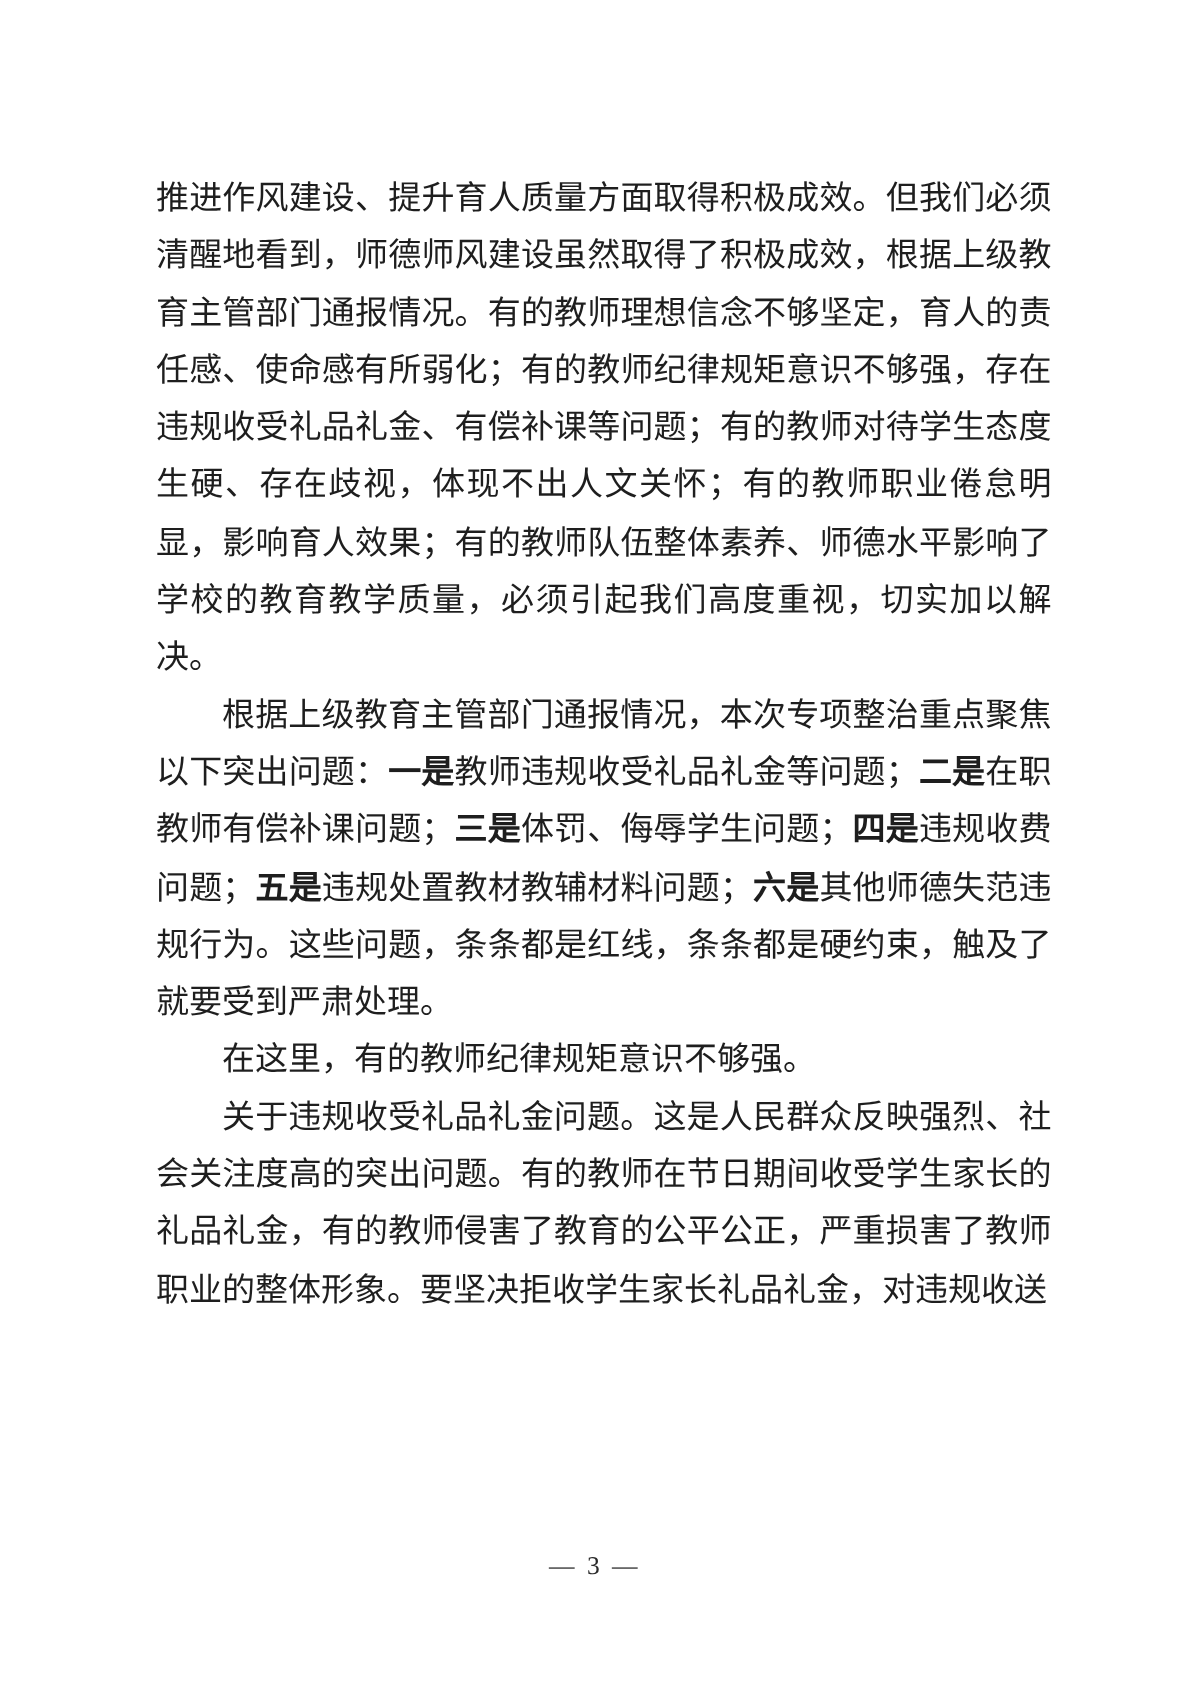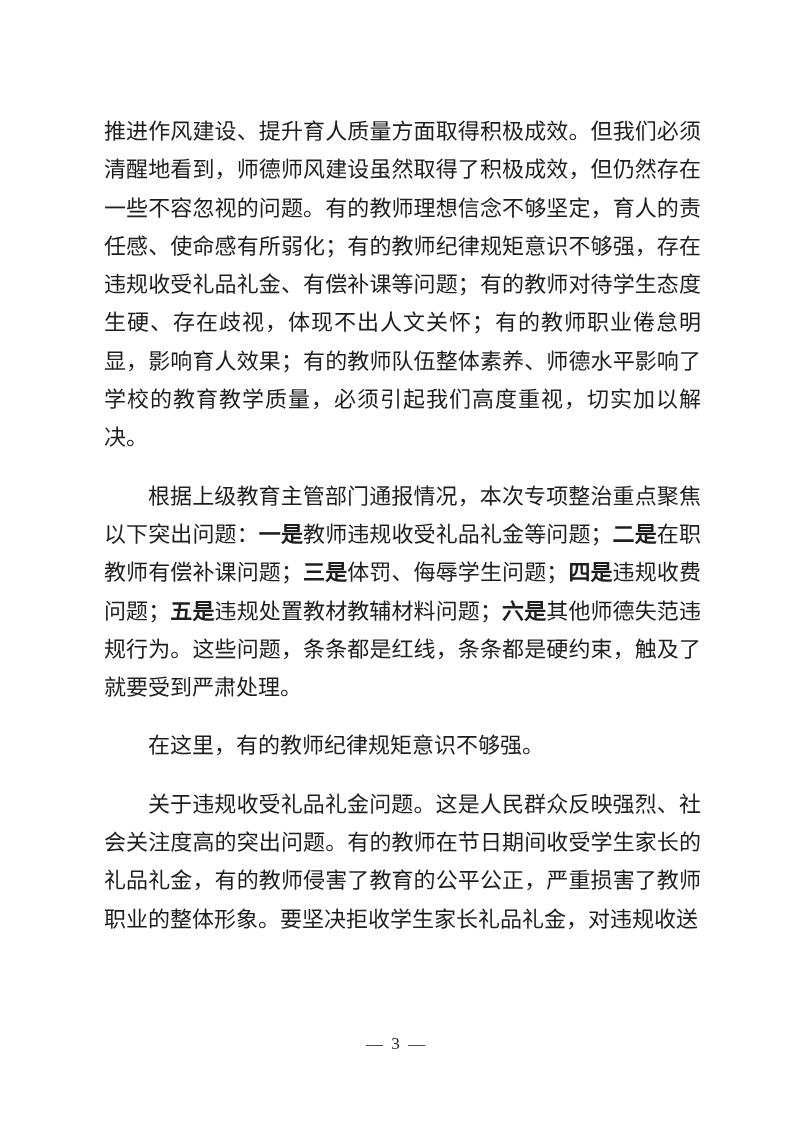--- a/index.html
+++ b/index.html
@@ -30,21 +30,20 @@
     font-size: 22px;
     line-height: 38.3px;
     text-align: justify;
     text-justify: inter-ideograph;
     word-break: break-all;
     overflow-wrap: anywhere;
     font-weight: 400;
   }
   .para.indent {
     text-indent: 44px;
-    margin-top: 20px;
   }
   .run {
     font-weight: 400;
   }
   .run.bold {
     font-weight: 700;
     font-family: "Liberation Sans", "DejaVu Sans", sans-serif;
   }
   .page-footer {
     position: absolute;
@@ -57,21 +56,21 @@
   }
   .page-footer span {
     letter-spacing: 2px;
   }
 </style>
 </head>
 <body>
 
 <main class="page">
   <section class="body-text" id="paragraphs" style="color: rgb(30, 30, 30);">
-      <p class="para"><span class="run">推进作风建设、提升育人质量方面取得积极成效。但我们必须清醒地看到，师德师风建设虽然取得了积极成效，但仍然存在一些不容忽视的问题。有的教师理想信念不够坚定，育人的责任感、使命感有所弱化；有的教师纪律规矩意识不够强，存在违规收受礼品礼金、有偿补课等问题；有的教师对待学生态度生硬、存在歧视，体现不出人文关怀；有的教师职业倦怠明显，影响育人效果；有的教师队伍整体素养、师德水平影响了学校的教育教学质量，必须引起我们高度重视，切实加以解决。</span></p>
+      <p class="para"><span class="run">推进作风建设、提升育人质量方面取得积极成效。但我们必须清醒地看到，师德师风建设虽然取得了积极成效，根据上级教育主管部门通报情况。有的教师理想信念不够坚定，育人的责任感、使命感有所弱化；有的教师纪律规矩意识不够强，存在违规收受礼品礼金、有偿补课等问题；有的教师对待学生态度生硬、存在歧视，体现不出人文关怀；有的教师职业倦怠明显，影响育人效果；有的教师队伍整体素养、师德水平影响了学校的教育教学质量，必须引起我们高度重视，切实加以解决。</span></p>
       <p class="para indent"><span class="run">根据上级教育主管部门通报情况，本次专项整治重点聚焦以下突出问题：</span><span class="run bold">一是</span><span class="run">教师违规收受礼品礼金等问题；</span><span class="run bold">二是</span><span class="run">在职教师有偿补课问题；</span><span class="run bold">三是</span><span class="run">体罚、侮辱学生问题；</span><span class="run bold">四是</span><span class="run">违规收费问题；</span><span class="run bold">五是</span><span class="run">违规处置教材教辅材料问题；</span><span class="run bold">六是</span><span class="run">其他师德失范违规行为。这些问题，条条都是红线，条条都是硬约束，触及了就要受到严肃处理。</span></p>
       <p class="para indent"><span class="run">在这里，有的教师纪律规矩意识不够强。</span></p>
       <p class="para indent"><span class="run">关于违规收受礼品礼金问题。这是人民群众反映强烈、社会关注度高的突出问题。有的教师在节日期间收受学生家长的礼品礼金，有的教师侵害了教育的公平公正，严重损害了教师职业的整体形象。要坚决拒收学生家长礼品礼金，对违规收送</span></p>
     </section>
   <footer class="page-footer" style="color: rgb(42, 42, 42);">
     <span>— 3 —</span>
   </footer>
 </main>
 
 </body></html>

